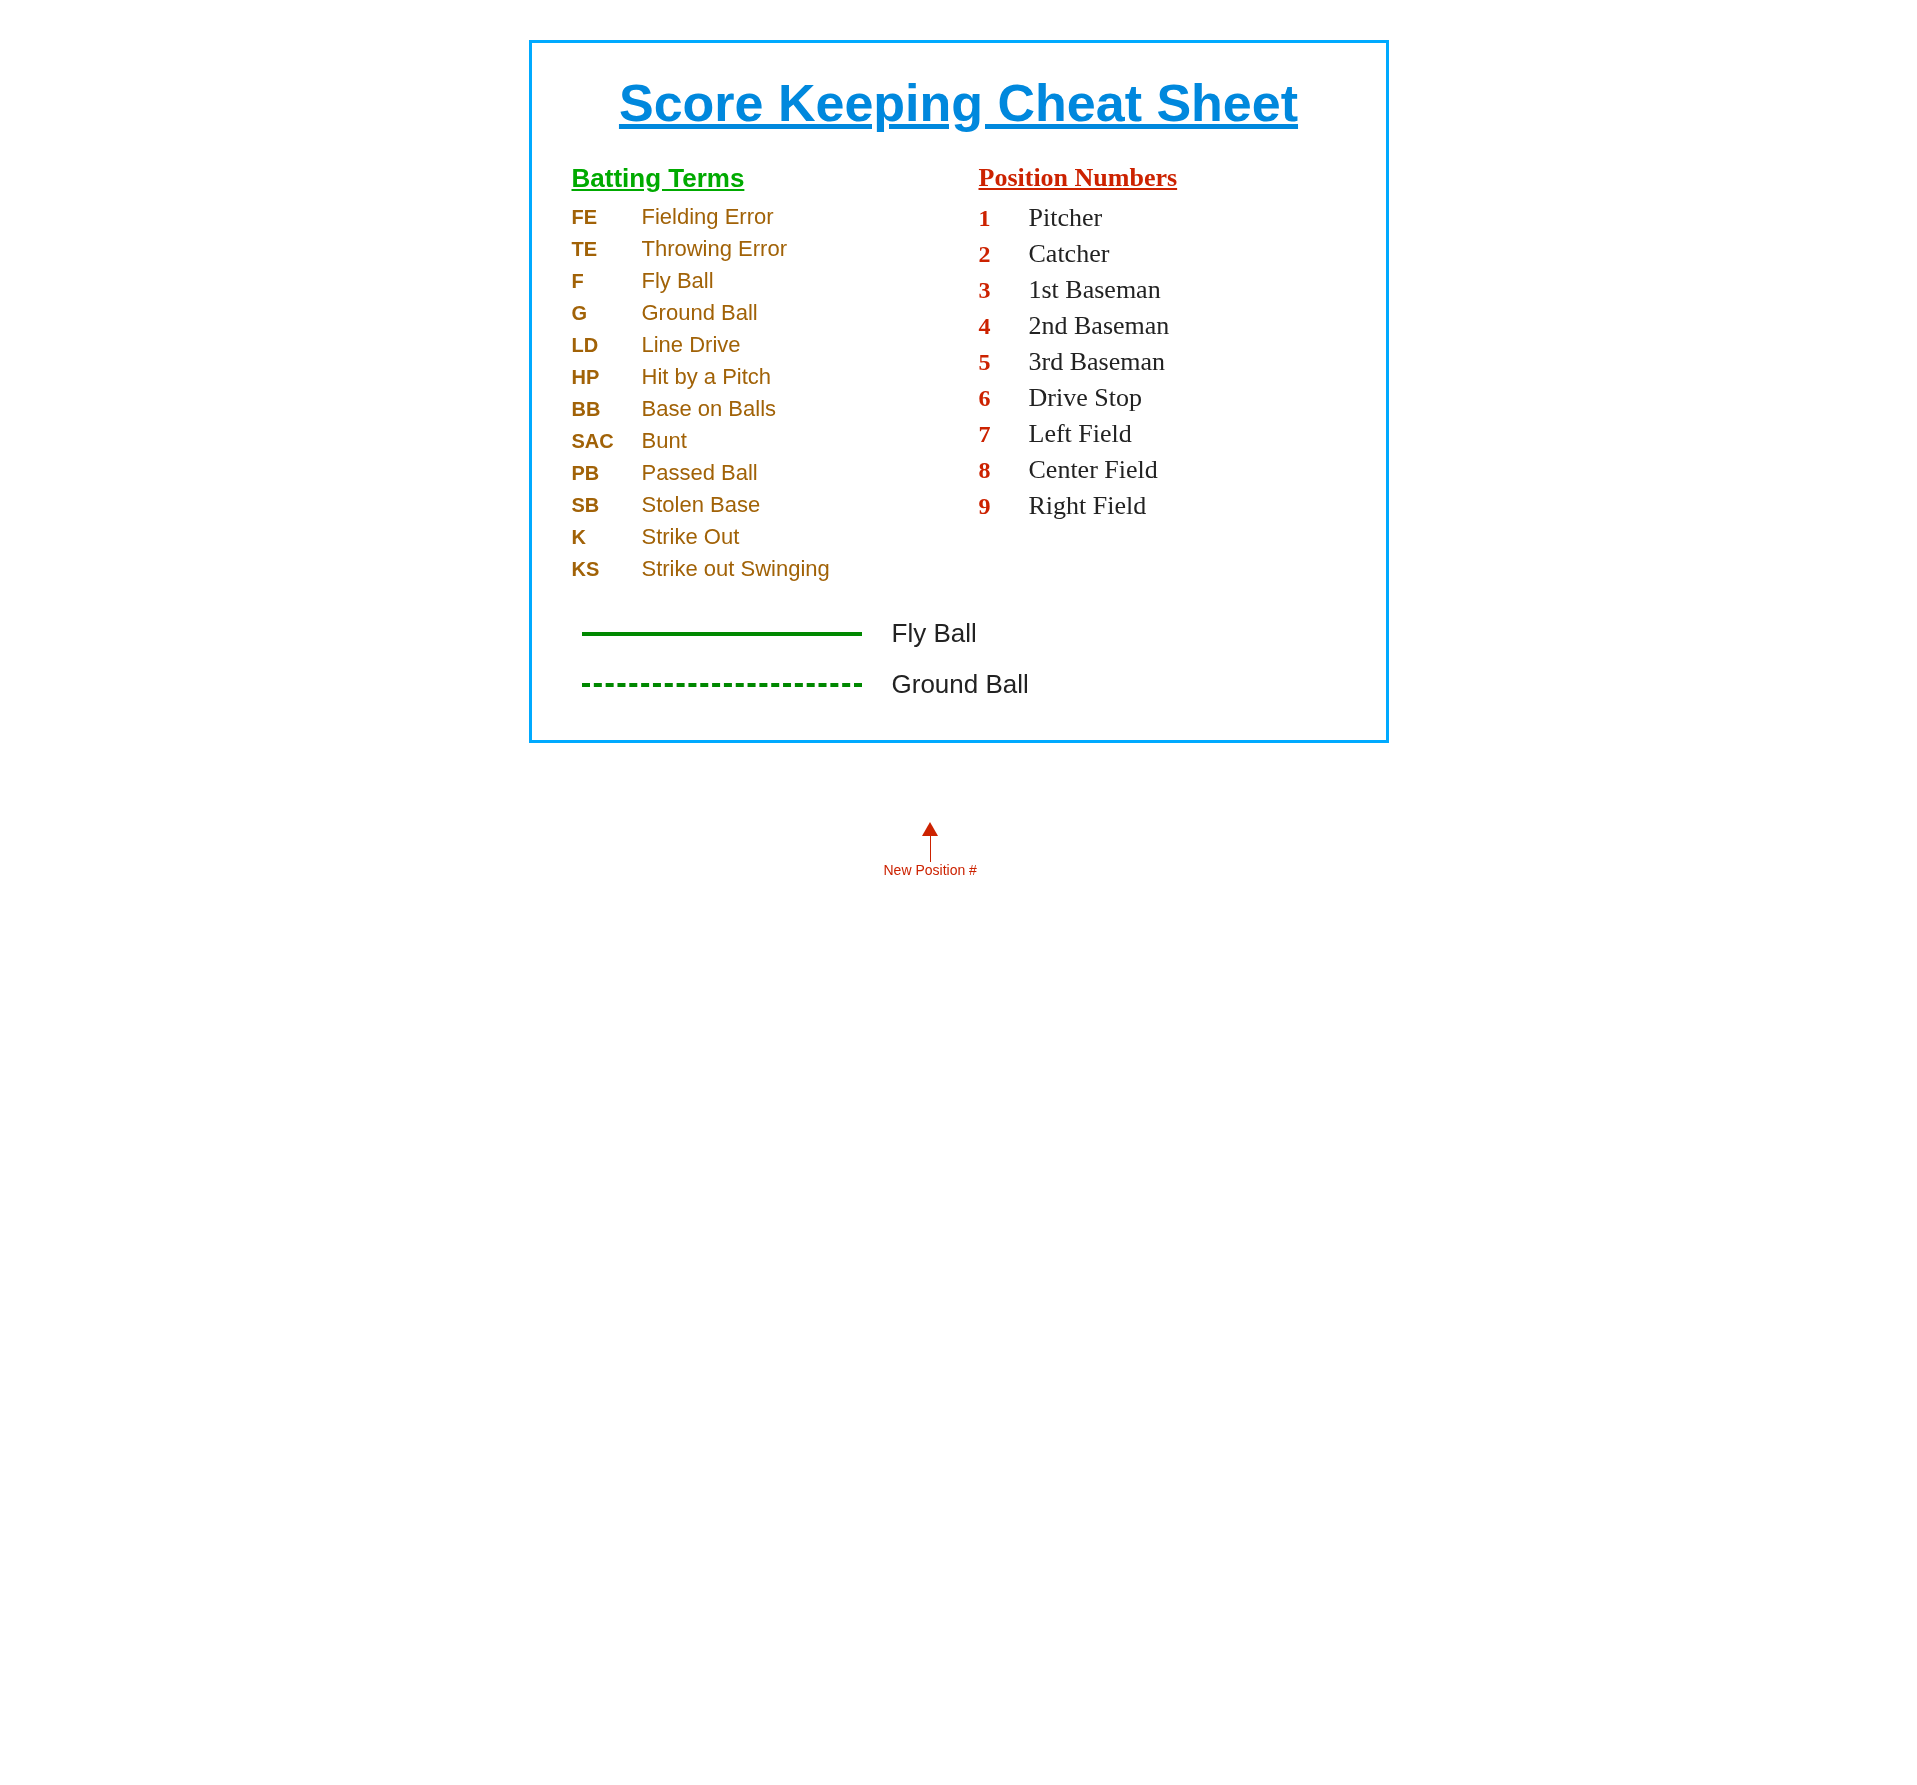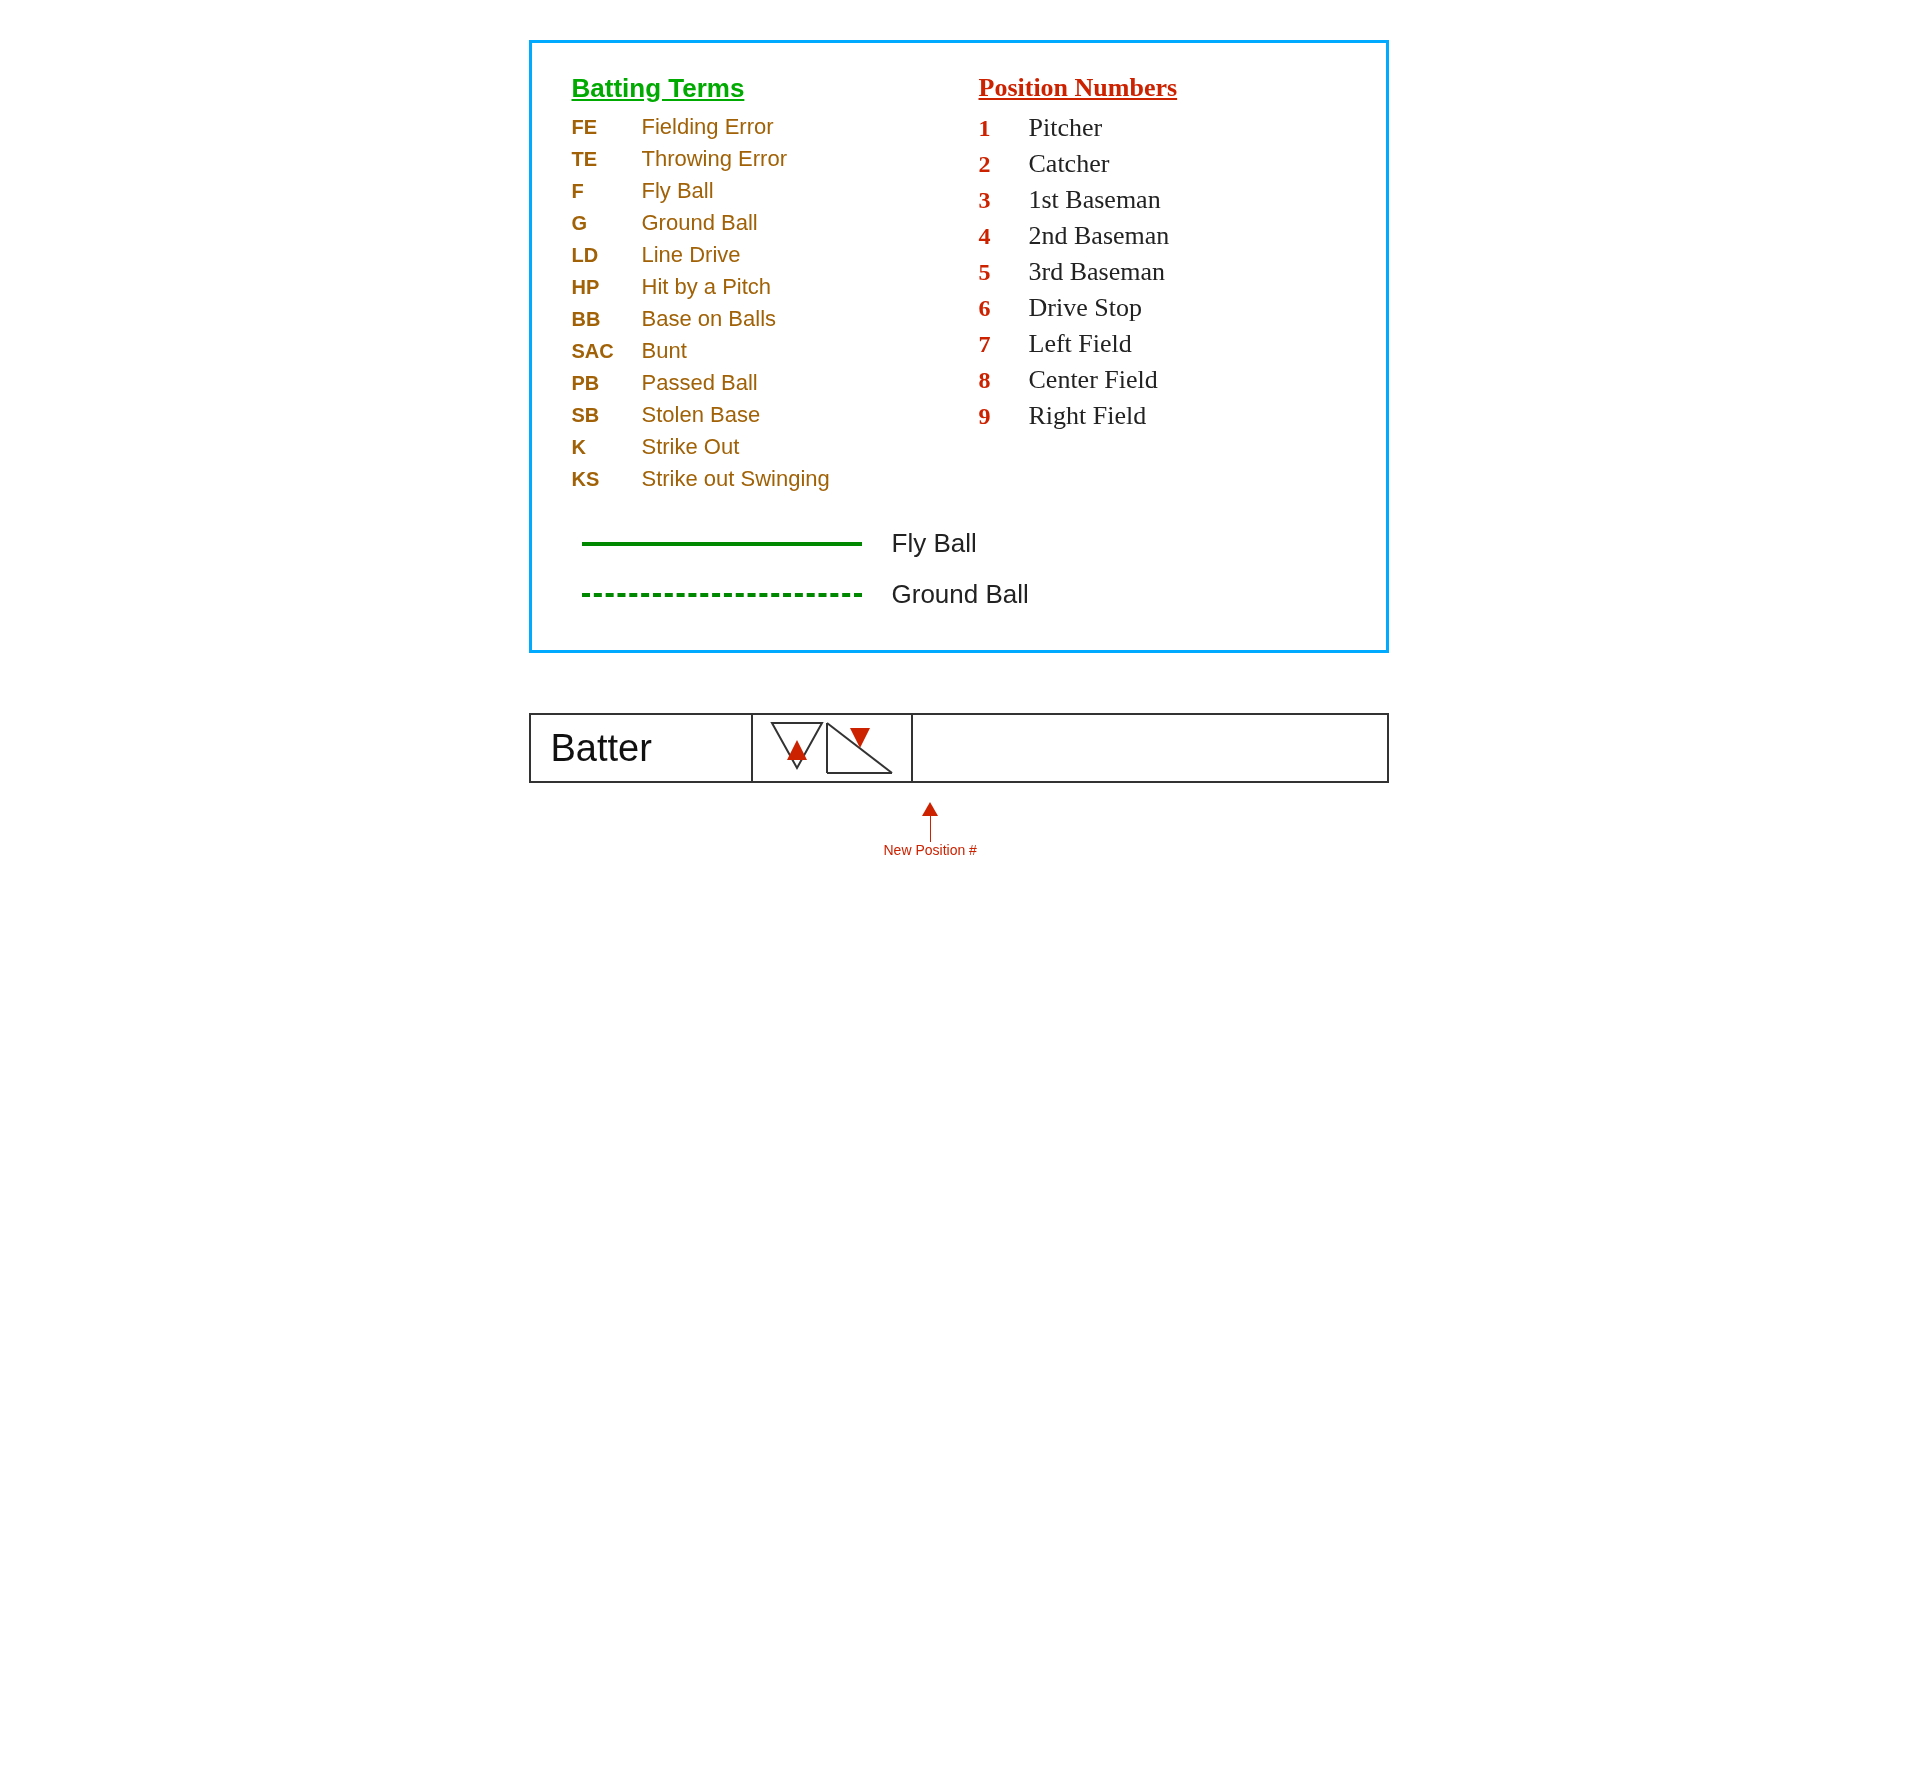--- a/index.html
+++ b/index.html
@@ -175,20 +175,21 @@
       border-left: 2px solid #333333;
       flex: 1;
       height: 100%;
     }
   </style>
 </head>
 <body>
 
 <div class="cheat-sheet-container">
 
+  <div class="main-title">Score Keeping Cheat Sheet</div>
 
   <div class="two-columns">
 
     <div class="left-col">
       <div class="section-header batting-header">Batting Terms</div>
 
       <div id="batting-terms-list">
 
       <div class="term-row">
             <span class="term-abbr">FE</span>
@@ -296,40 +297,20 @@
       <div class="legend-line-dashed"></div>
       <div class="legend-label">Ground Ball</div>
     </div>
   </div>
 
 </div>
 
 <div class="diagram-section">
 
 
-  <div class="batter-row">
-    <div class="batter-label">Batter</div>
-    <div class="batter-cell position-cell">
-
-      <svg class="cell-svg" viewBox="0 0 140 60">
-
-        <polygon points="10,5 60,5 35,50" fill="none" stroke="#333" stroke-width="2"></polygon>
-
-        <polygon points="25,42 45,42 35,22" fill="#cc2200" stroke="none"></polygon>
-
-        <polygon points="65,5 130,5 130,55 65,55" fill="none" stroke="none"></polygon>
-        <line x1="65" y1="5" x2="130" y2="55" stroke="#333" stroke-width="2"></line>
-        <line x1="65" y1="5" x2="65" y2="55" stroke="#333" stroke-width="2"></line>
-        <line x1="65" y1="55" x2="130" y2="55" stroke="#333" stroke-width="2"></line>
-
-        <polygon points="88,10 108,10 98,30" fill="#cc2200" stroke="none"></polygon>
-      </svg>
-    </div>
-    <div class="post-cell"></div>
-  </div>
 
   <div style="position: relative; height: 70px;">
 
     <div style="position:absolute; left:355px; top:19px; text-align:center; font-size:14px; color:#cc2200;">
       
       <div style="width:0; height:0; border-left:8px solid transparent; border-right:8px solid transparent; border-bottom:14px solid #cc2200; margin: 0 auto;"></div>
       <div style="width:1px; height:26px; background:#cc2200; margin: 0 auto;"></div>
       <span>New Position #</span>
     </div>
   </div>

